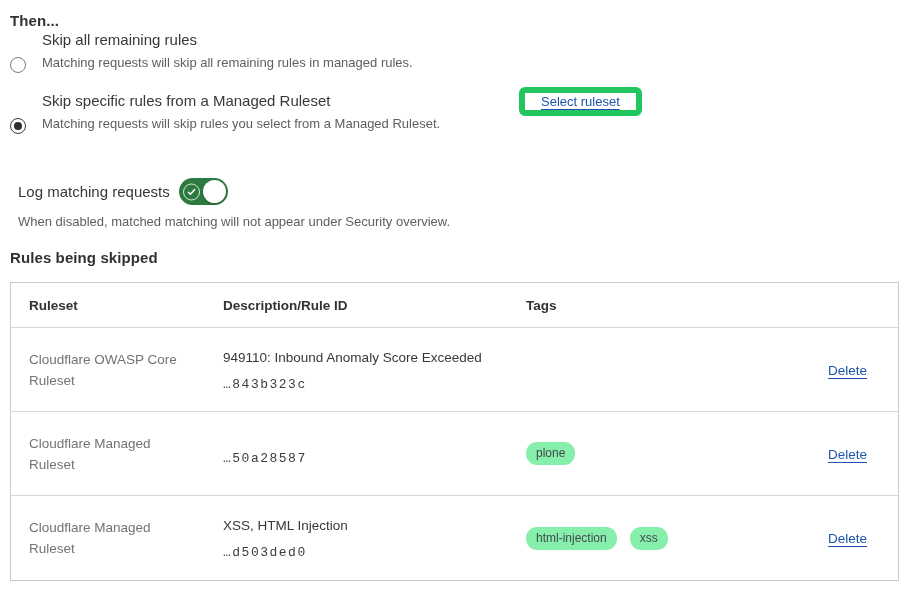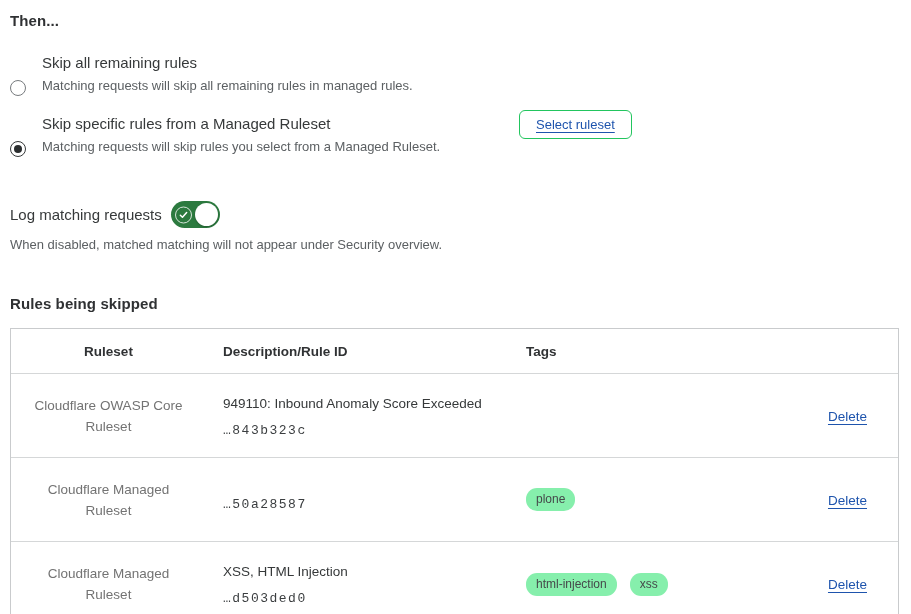--- a/index.html
+++ b/index.html
@@ -11,21 +11,21 @@
   }
   .page { padding: 12px 12px 0 10px; position: relative; width: 911px; }
 
   
   .section-heading {
     font-size: 15px;
     font-weight: 700;
     color: #2f3133;
     letter-spacing: .1px;
   }
-  #then-heading { margin-bottom: 23px; }
+  #then-heading { }
 
   
   .option-row { display: flex; align-items: flex-end; position: relative; margin-bottom: 17px; }
   .radio {
     flex: 0 0 auto;
     width: 16px; height: 16px;
     border: 1px solid #777b7e;
     border-radius: 50%;
     margin-top: 3px;
     background: #fff;
@@ -45,32 +45,32 @@
   .option-text { margin-left: 16px; }
   .option-label { font-size: 15px; color: #36393a; line-height: 21px; }
   .option-desc  { font-size: 13px; color: #5c6063; line-height: 20px; margin-top: 3px; }
 
   .select-btn {
     position: absolute;
     left: 509px; top: -3px;
     height: 29px;
     padding: 0 16px;
     background: #fff;
-    border: 1px solid #22c55e;
+    border: 6px solid #22c55e;
     border-radius: 6px;
     color: #1e54ad;
     font-family: "Liberation Sans", sans-serif;
     font-size: 13px;
     text-decoration: underline;
     text-underline-offset: 3px;
     cursor: pointer;
   }
 
   
-  .log-section { margin-top: 44px; }
+  .log-section { margin-top: 44px; margin-left: 8px; }
   .log-row { display: flex; align-items: center; }
   .log-label { font-size: 15px; color: #36393a; }
   .toggle {
     margin-left: 9px;
     width: 49px; height: 27px;
     background: #2c7a3f;
     border-radius: 14px;
     position: relative;
     display: inline-block;
     cursor: pointer;
@@ -89,40 +89,40 @@
     position: absolute;
     right: 2px; top: 2px;
     width: 23px; height: 23px;
     background: #fff;
     border-radius: 50%;
     box-shadow: 0 1px 2px rgba(0,0,0,.25);
   }
   .log-desc { font-size: 13px; color: #5c6063; margin-top: 9px; }
 
   
-  #rules-heading { margin-top: 43px; margin-bottom: 16px; }
+  #rules-heading { margin-top: 20px; margin-bottom: 16px; }
   .rules-table {
     width: 889px;
     border: 1px solid #c9cbcd;
     background: #fff;
   }
   .t-row {
     display: grid;
     grid-template-columns: 212px 303px 285px 1fr;
     align-items: center;
   }
   .t-header { height: 45px; border-bottom: 1px solid #d5d7d8; }
   .t-header .th {
     font-size: 13.5px;
     font-weight: 700;
     color: #303234;
   }
   .t-body-row { height: 84px; border-bottom: 1px solid #d5d7d8; }
   .t-body-row:last-child { border-bottom: none; }
-  .cell-ruleset { padding-left: 18px; padding-right: 35px; text-align: center; }
+  .cell-ruleset { padding-left: 18px; padding-right: 35px; }
   .cell-desc { padding-right: 16px; }
   .cell-tags { display: flex; gap: 13px; align-items: center; }
   .cell-delete { text-align: right; padding-right: 31px; }
 
   .ruleset-name { font-size: 13.5px; color: #737373; line-height: 21px; }
   .rule-desc { font-size: 13.5px; color: #36393a; line-height: 19px; }
   .rule-id {
     font-family: "Liberation Mono", "DejaVu Sans Mono", monospace;
     font-size: 13px;
     letter-spacing: 1.5px;

